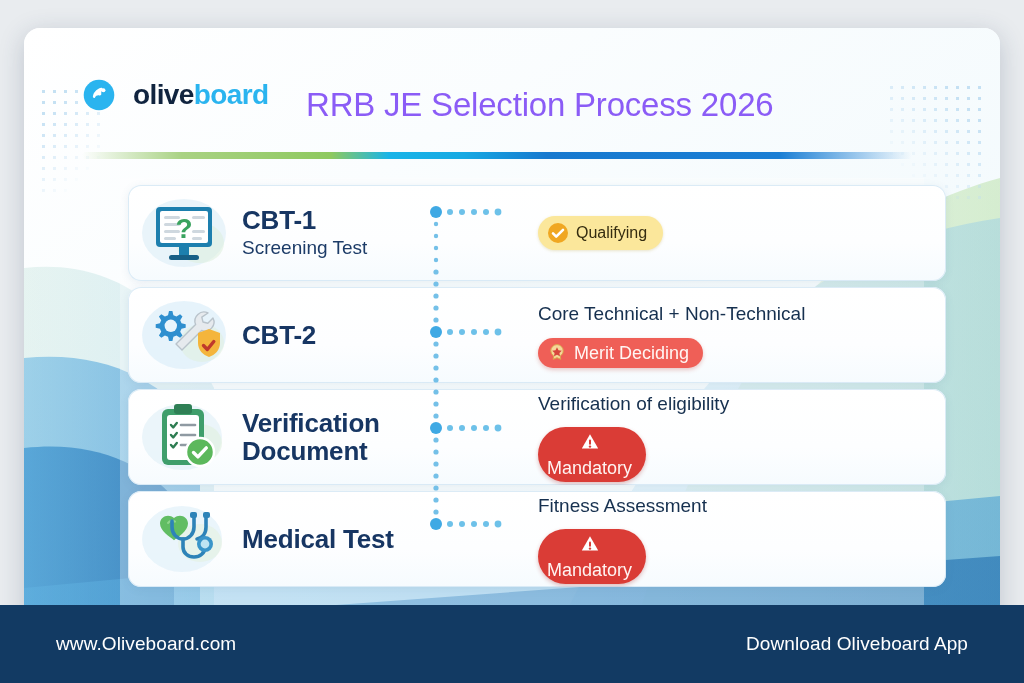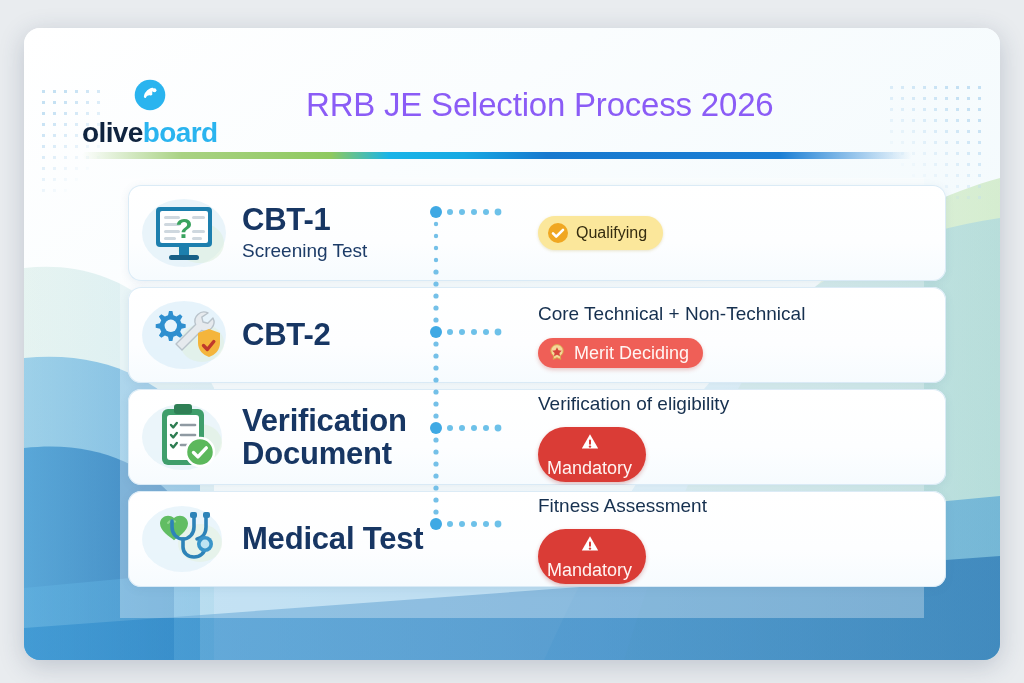--- a/index.html
+++ b/index.html
@@ -69,22 +69,21 @@
         rgba(26,126,212,0) 100%);
   }
 
   
   #brand {
     position: absolute;
     left: 58px;
     top: 50px;
     display: flex;
     align-items: center;
-    gap: 7px;
-    flex-direction: column;
+    gap: 17px;
   }
   #brand-mark { width: 34px; height: 34px; display: block; }
   #brand-word {
     font-size: 28px;
     font-weight: 700;
     letter-spacing: -0.6px;
     line-height: 1;
   }
   #brand-word .w1 { color: #10243f; }
   #brand-word .w2 { color: #2ab4ef; }
@@ -129,21 +128,21 @@
     justify-content: center;
   }
   .step-icon svg { display: block; }
 
   .step-name {
     width: 206px;
     min-width: 206px;
     padding-left: 2px;
   }
   .step-title {
-    font-size: 31px;
+    font-size: 26px;
     font-weight: 700;
     color: #173663;
     line-height: 1.08;
     letter-spacing: -0.2px;
   }
   .step-sub {
     font-size: 19px;
     font-weight: 400;
     color: #1d3c68;
     line-height: 1.2;
@@ -494,14 +493,18 @@
         <circle cx="426" cy="496" r="3"></circle>
           <circle cx="438" cy="496" r="3"></circle>
         <circle cx="450" cy="496" r="3"></circle>
           <circle cx="462" cy="496" r="3"></circle>
         <circle cx="474" cy="496" r="3.4"></circle>
       </g>
     </svg>
 
   </div>
 
+  <div id="footer">
+    <div id="footer-left">www.Oliveboard.com</div>
+    <div id="footer-right">Download Oliveboard App</div>
+  </div>
 
 </div>
 
 </body></html>

